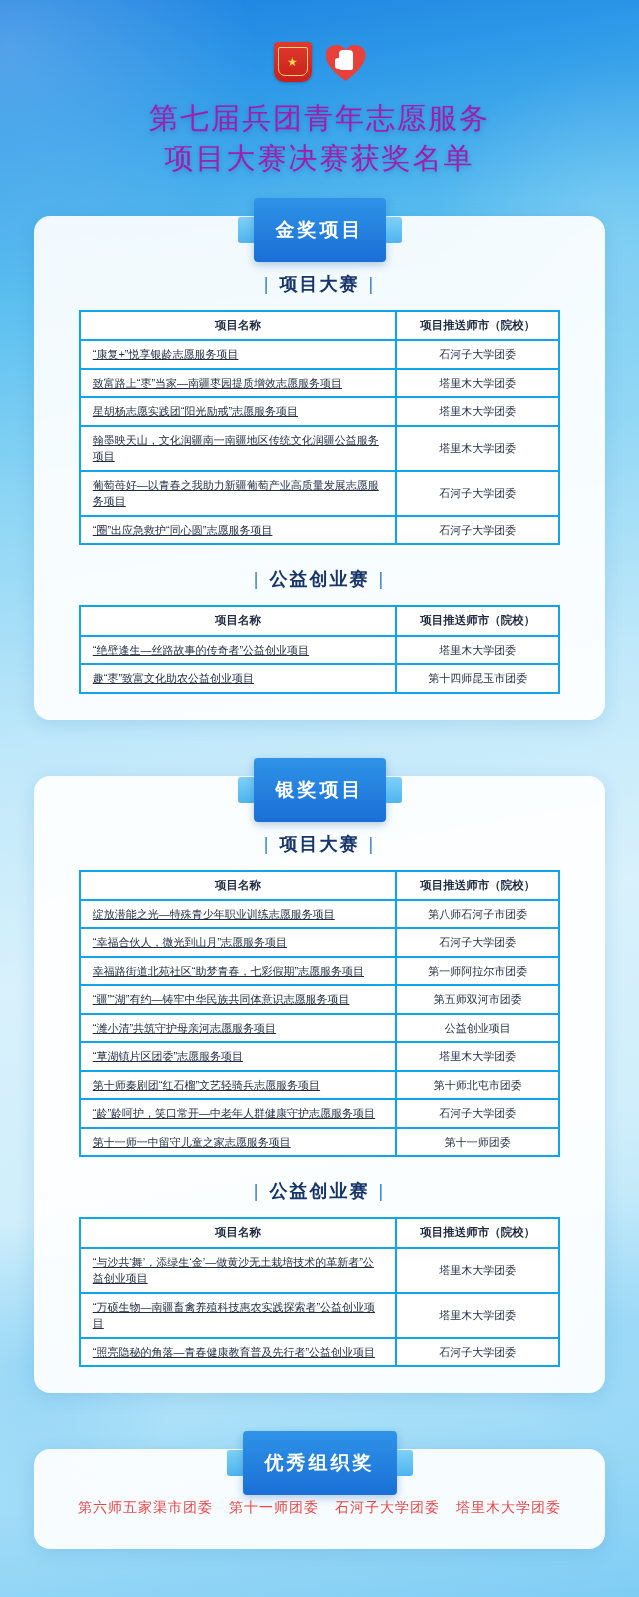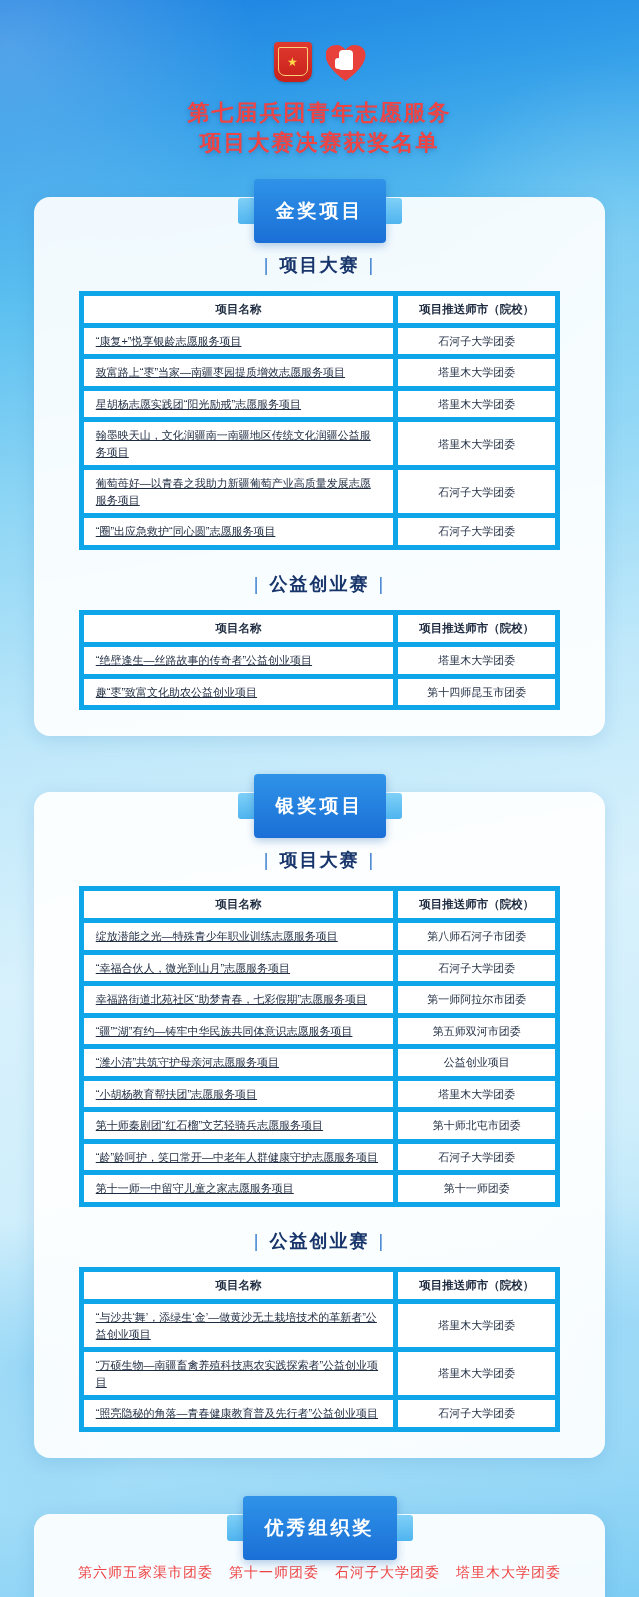--- a/index.html
+++ b/index.html
@@ -47,23 +47,23 @@
     position: absolute; left: 13px; top: 7px; width: 14px; height: 20px;
     background: #fff; border-radius: 4px 4px 2px 2px;
   }
   .emblem-heart .hand:after {
     content: ""; position: absolute; left: -4px; top: 8px; width: 6px; height: 11px;
     background: #fff; border-radius: 3px;
   }
 
   .title { text-align: center; margin-top: 16px; padding: 0 26px; }
   .title-line {
-    color: #ef4444;
-    font-size: 22px;
-    font-weight: 700;
+    color: #a21caf;
+    font-size: 29px;
+    font-weight: 400;
     letter-spacing: 2px;
     line-height: 1.38;
     text-shadow: 0 2px 5px rgba(10,70,140,.35);
   }
 
   
   .card {
     margin: 0 34px;
     background: rgba(255,255,255,.92);
     border-radius: 16px;
@@ -108,21 +108,21 @@
 
   table.tbl {
     border-collapse: collapse;
     width: 90%;
     margin: 0 auto;
     font-size: 11px;
     color: #1e2b40;
     background: #fff;
   }
   table.tbl th, table.tbl td {
-    border: 5px solid #0ea5e9;
+    border: 2px solid #0ea5e9;
     padding: 5px 12px;
     line-height: 1.5;
   }
   table.tbl th {
     font-weight: 700;
     text-align: center;
     font-size: 11.5px;
   }
   table.tbl td.name { text-align: left; text-decoration: underline; }
   table.tbl td.org { text-align: center; white-space: nowrap; }
@@ -289,21 +289,21 @@
           </tr>
       <tr>
             <td class="name">“疆”“湖”有约—铸牢中华民族共同体意识志愿服务项目</td>
             <td class="org">第五师双河市团委</td>
           </tr>
       <tr>
             <td class="name">“潍小清”共筑守护母亲河志愿服务项目</td>
             <td class="org">公益创业项目</td>
           </tr>
       <tr>
-            <td class="name">“小胡杨教育帮扶团”志愿服务项目</td>
+            <td class="name">“草湖镇片区团委”志愿服务项目</td>
             <td class="org">塔里木大学团委</td>
           </tr>
       <tr>
             <td class="name">第十师秦剧团“红石榴”文艺轻骑兵志愿服务项目</td>
             <td class="org">第十师北屯市团委</td>
           </tr>
       <tr>
             <td class="name">“龄”龄呵护，笑口常开—中老年人群健康守护志愿服务项目</td>
             <td class="org">石河子大学团委</td>
           </tr>

